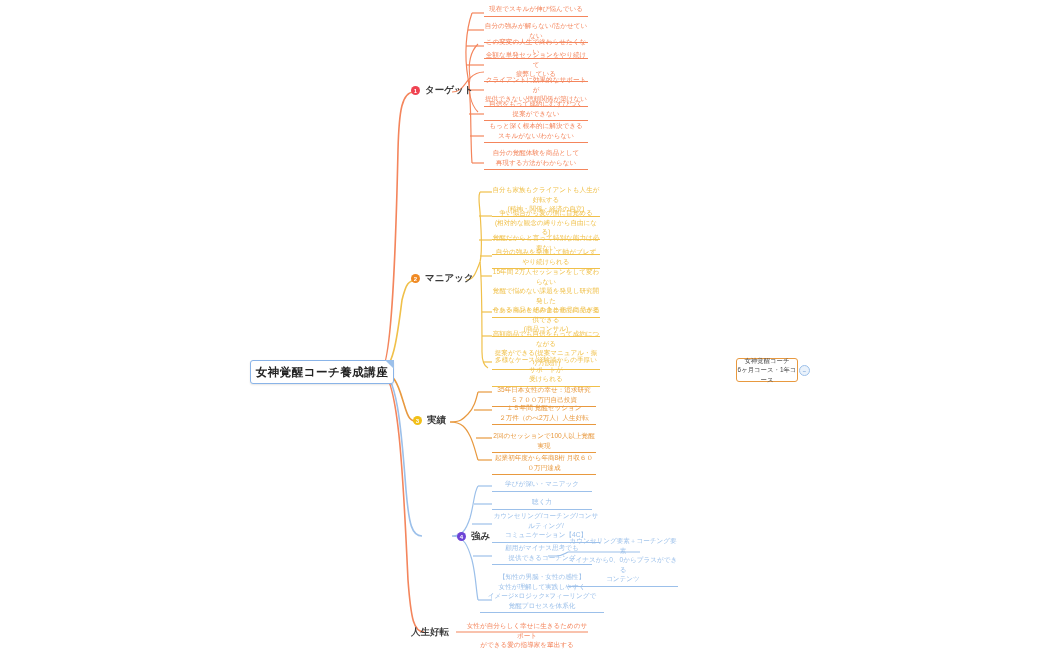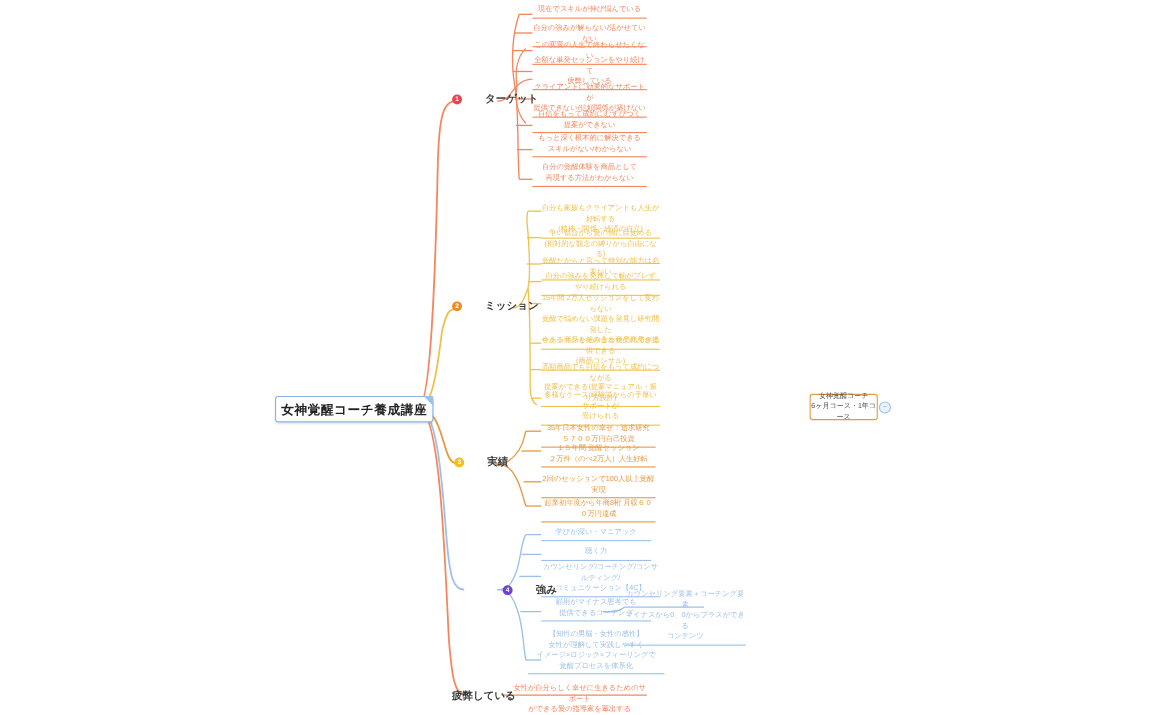--- a/index.html
+++ b/index.html
@@ -29,21 +29,21 @@
   .root-node .fold{
     position:absolute;right:-1px;top:-1px;
     width:9px;height:9px;
     background:#9cc0ea;
     clip-path:polygon(100% 0,0 0,100% 100%);
   }
 
   
   .branch-label{
     position:absolute;
-    display:flex;align-items:center;gap:21px;
+    display:flex;align-items:center;gap:5px;
     white-space:nowrap;
     font-size:9.5px;font-weight:bold;color:#3b3b3b;
   }
   .badge{
     width:9px;height:9px;border-radius:50%;
     display:inline-flex;align-items:center;justify-content:center;
     color:#fff;font-size:6px;font-weight:bold;line-height:1;
     flex:0 0 auto;
   }
 
@@ -157,21 +157,21 @@
 提供できない/信頼関係が築けない</div>
   <div class="leaf u" style="left:484px;top:99px;width:104px;color:#f4855c;">自信をもって成約にむすびつく
 提案ができない</div>
   <div class="leaf u" style="left:484px;top:121px;width:104px;color:#f4855c;">もっと深く根本的に解決できる
 スキルがない/わからない</div>
   <div class="leaf u" style="left:484px;top:148px;width:104px;color:#f4855c;">自分の覚醒体験を商品として
 再現する方法がわからない</div>
 
   <div class="branch-label" style="left:411px;top:272px;">
     <span class="badge" style="background:#f08a24;">2</span>
-    <span>ミッション</span>
+    <span>マニアック</span>
   </div>
 
   <div class="leaf u" style="left:492px;top:185px;width:108px;color:#f0c04a;">自分も家族もクライアントも人生が好転する
 (精神・関係・経済の自立)</div>
   <div class="leaf u" style="left:492px;top:208px;width:108px;color:#f0c04a;">争い似合から愛の側に目覚める
 (相対的な観念の縛りから自由になる)</div>
   <div class="leaf u" style="left:492px;top:233px;width:108px;color:#f0c04a;">覚醒だからと言って特別な能力は必要ない</div>
   <div class="leaf u" style="left:492px;top:247px;width:108px;color:#f0c04a;">自分の強みを発揮して軸がブレず
 やり続けられる</div>
   <div class="leaf u" style="left:492px;top:267px;width:108px;color:#f0c04a;">15年間 2万人セッションをして変わらない
@@ -209,21 +209,21 @@
 提供できるコーチング</div>
   <div class="leaf u" style="left:480px;top:572px;width:124px;color:#9cc0ea;">【知性の男脳・女性の感性】
 女性が理解して実践しやすく
 イメージ×ロジック×フィーリングで
 覚醒プロセスを体系化</div>
   <div class="leaf u" style="left:568px;top:536px;width:110px;color:#9cc0ea;">カウンセリング要素＋コーチング要素
 マイナスから0、0からプラスができる
 コンテンツ</div>
 
   <div class="branch-label" style="left:411px;top:626px;">
-    <span>疲弊している</span>
+    <span>人生好転</span>
   </div>
   <div class="leaf u" style="left:464px;top:621px;width:126px;color:#f4855c;">女性が自分らしく幸せに生きるためのサポート
 ができる愛の指導家を輩出する</div>
 
   <div class="float-node" style="left:736px;top:358px;width:62px;height:24px;">女神覚醒コーチ
 6ヶ月コース・1年コース</div>
   <div class="float-collapse" style="left:799px;top:365px;">−</div>
 
 </div>
 

